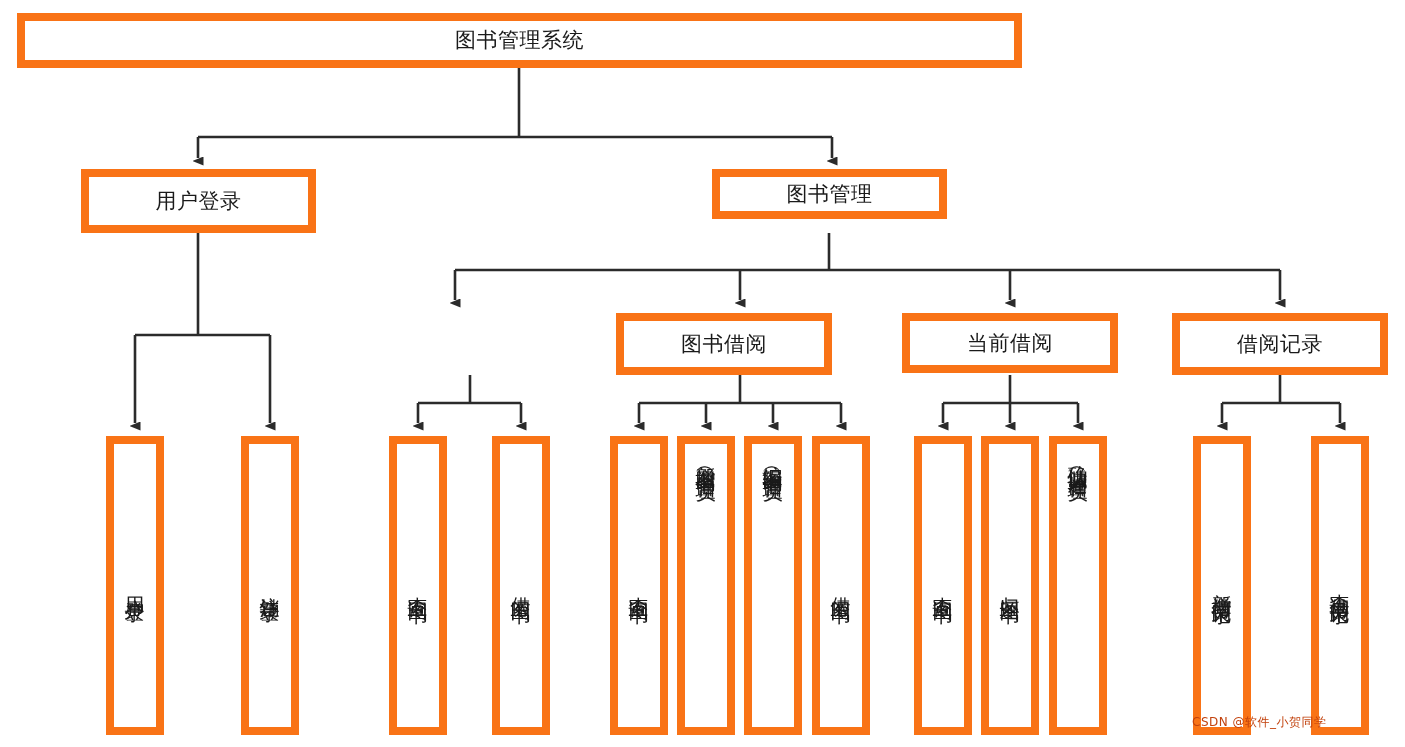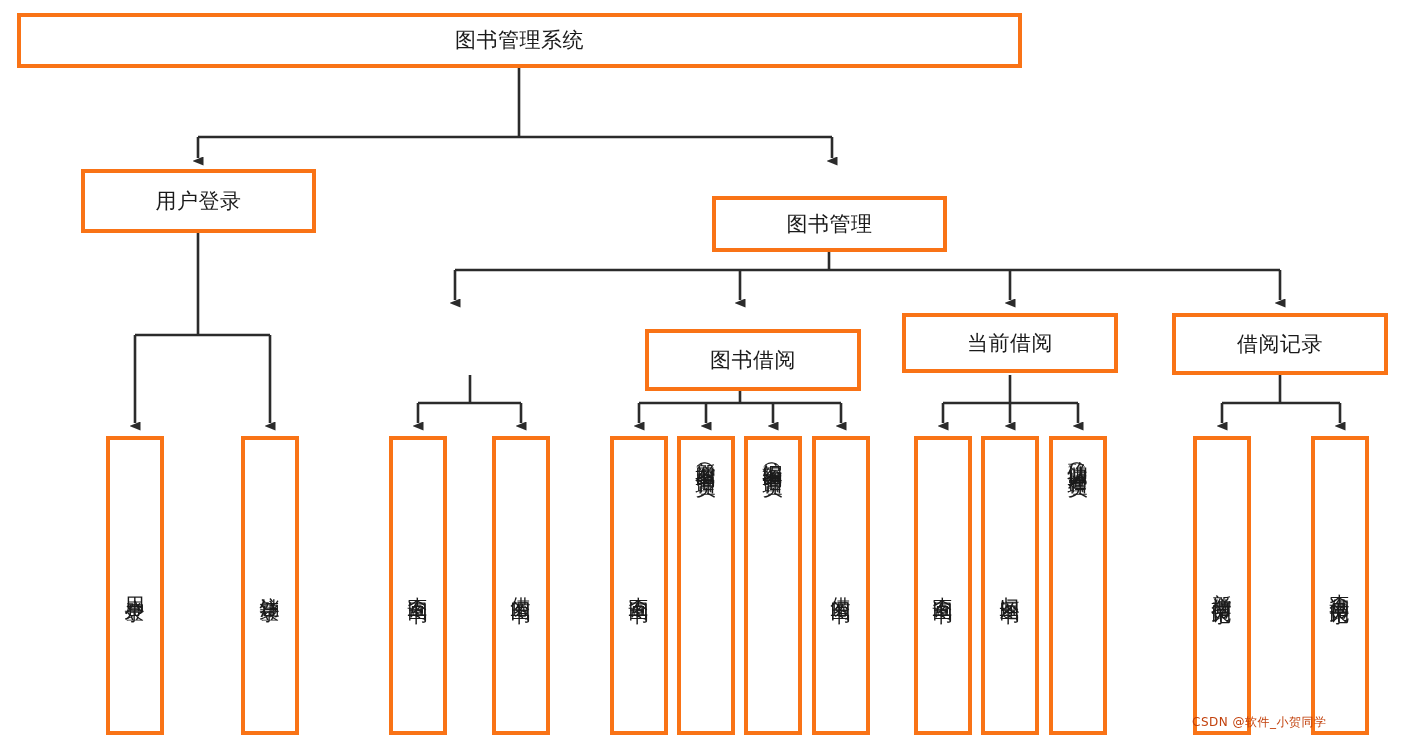--- a/index.html
+++ b/index.html
@@ -23,21 +23,21 @@
     left: 0;
     top: 0;
     width: 1405px;
     height: 747px;
     pointer-events: none;
   }
   .node {
     position: absolute;
     box-sizing: border-box;
     background: #ffffff;
-    border: 4px solid #f97316;
+    border: 8px solid #f97316;
     display: flex;
     align-items: center;
     justify-content: center;
     color: #1a1a1a;
   }
   .node-label {
     display: block;
     text-align: center;
     line-height: 1.08;
     letter-spacing: 0.5px;
@@ -131,25 +131,25 @@
     </g>
   </svg>
 
   <div class="node root horiz" style="left:17px; top:13px; width:1005px; height:55px;">
     <span class="node-label">图书管理系统</span>
   </div>
 
   <div class="node horiz" style="left:81px; top:169px; width:235px; height:64px;">
     <span class="node-label">用户登录</span>
   </div>
-  <div class="node horiz" style="left:712px; top:169px; width:235px; height:56px;margin-top:27px;">
+  <div class="node horiz" style="left:712px; top:169px; width:235px; height:50px;">
     <span class="node-label">图书管理</span>
   </div>
 
-  <div class="node horiz" style="left:645px; top:313px; width:216px; height:62px;margin-top:16px;">
+  <div class="node horiz" style="left:616px; top:313px; width:216px; height:62px;">
     <span class="node-label">图书借阅</span>
   </div>
   <div class="node horiz" style="left:902px; top:313px; width:216px; height:60px;">
     <span class="node-label">当前借阅</span>
   </div>
   <div class="node horiz" style="left:1172px; top:313px; width:216px; height:62px;">
     <span class="node-label">借阅记录</span>
   </div>
 
   <div class="node vert center-text" style="left:106px; top:436px; width:58px; height:299px;">

